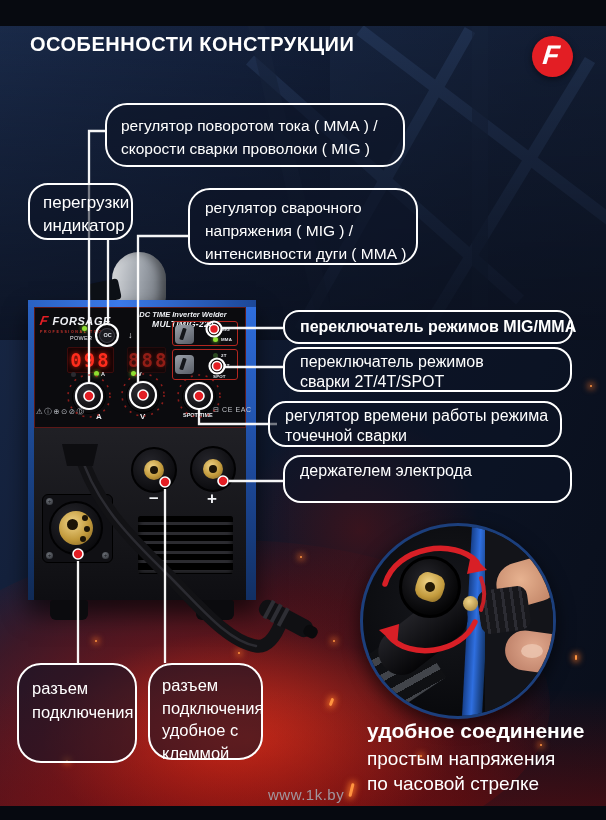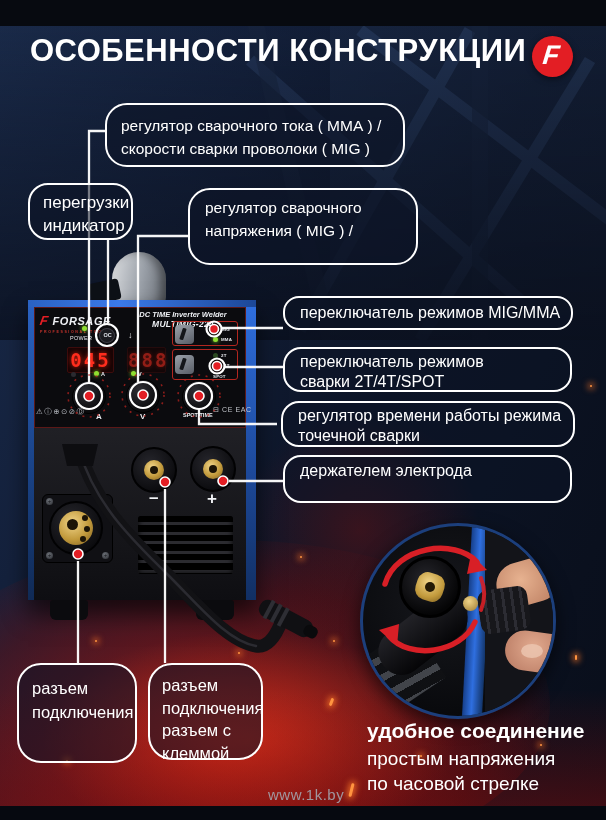--- a/index.html
+++ b/index.html
@@ -11,32 +11,32 @@
   .bg-truss{position:absolute;left:0;top:0;width:606px;height:340px;opacity:.8;}
   .band-top{position:absolute;left:0;top:0;width:606px;height:26px;background:#070a10;}
   .band-bottom{position:absolute;left:0;top:806px;width:606px;height:14px;background:#060910;}
   .glow{position:absolute;border-radius:50%;pointer-events:none;}
   .g1{left:-90px;top:540px;width:640px;height:330px;background:radial-gradient(ellipse at 48% 62%,rgba(214,28,18,.72),rgba(130,12,10,.38) 55%,rgba(0,0,0,0) 76%);}
   .g2{left:40px;top:630px;width:420px;height:220px;background:radial-gradient(ellipse,rgba(255,64,30,.5),rgba(0,0,0,0) 70%);}
   .g3{left:240px;top:410px;width:240px;height:240px;background:radial-gradient(ellipse,rgba(150,20,14,.32),rgba(0,0,0,0) 70%);}
   .g4{left:0;top:690px;width:606px;height:130px;border-radius:0;background:linear-gradient(rgba(0,0,0,0),rgba(140,12,10,.45));}
   .spark{position:absolute;background:#ff9440;border-radius:2px;box-shadow:0 0 6px 2px rgba(255,120,40,.8);}
   
-  .title{position:absolute;left:30px;top:33px;width:500px;color:#fff;font-size:31px;font-weight:bold;letter-spacing:.5px;white-space:nowrap;}
+  .title{position:absolute;left:30px;top:33px;width:500px;color:#fff;font-size:20px;font-weight:bold;letter-spacing:.5px;white-space:nowrap;}
   .logo{position:absolute;left:532px;top:36px;width:41px;height:41px;border-radius:50%;background:#e31e24;box-shadow:0 2px 6px rgba(0,0,0,.5);}
   .logo span{position:absolute;left:11px;top:4px;color:#fff;font-size:27px;font-weight:bold;font-style:italic;transform:skewX(-6deg);}
   
   .co{position:absolute;box-sizing:border-box;border:2px solid #fff;background:rgba(13,20,38,.55);color:#fff;}
   .co div{white-space:nowrap;}
   .b1{left:105px;top:103px;width:300px;height:64px;border-radius:22px;padding:9px 0 0 14px;font-size:15.5px;line-height:23px;}
   .b2{left:28px;top:183px;width:105px;height:57px;border-radius:20px;padding:6px 0 0 13px;font-size:17px;line-height:23px;}
   .b3{left:188px;top:188px;width:230px;height:77px;border-radius:22px;padding:6px 0 0 15px;font-size:15.5px;line-height:23px;}
-  .r1{left:283px;top:296px;width:290px;height:34px;border-radius:16px;padding:4px 0 0 15px;font-size:16px;line-height:22px;}
+  .r1{left:283px;top:310px;width:290px;height:34px;border-radius:16px;padding:4px 0 0 15px;font-size:16px;line-height:22px;font-weight:bold;}
   .r2{left:283px;top:347px;width:289px;height:45px;border-radius:18px;padding:3px 0 0 15px;font-size:16px;line-height:20px;}
-  .r3{left:281px;top:401px;width:294px;height:46px;border-radius:18px;padding:3px 0 0 15px;font-size:16px;line-height:20px;}
+  .r3{left:268px;top:401px;width:294px;height:46px;border-radius:18px;padding:3px 0 0 15px;font-size:16px;line-height:20px;}
   .r4{left:283px;top:455px;width:289px;height:48px;border-radius:18px;padding:4px 0 0 15px;font-size:16px;line-height:20px;}
   .bl1{left:17px;top:663px;width:120px;height:100px;border-radius:24px;padding:11px 0 0 13px;font-size:16.5px;line-height:24px;}
   .bl2{left:148px;top:663px;width:115px;height:97px;border-radius:24px;padding:9px 0 0 12px;font-size:16.5px;line-height:22.5px;}
   
   .case{position:absolute;left:28px;top:300px;width:228px;height:300px;background:#121217;box-shadow:0 14px 22px rgba(0,0,0,.6);}
   .edge-l{position:absolute;left:28px;top:300px;width:6px;height:300px;background:linear-gradient(#2a62c2,#163b78 70%,#102a55);}
   .edge-r{position:absolute;left:246px;top:300px;width:10px;height:300px;background:linear-gradient(180deg,#2f6fe0,#1c4globals796 60%,#143univ univ);background:linear-gradient(#2f6fe0,#1c4796 60%,#112f63);}
   .edge-t{position:absolute;left:28px;top:300px;width:228px;height:7px;background:linear-gradient(90deg,#2a62c2,#3b79e8 40%,#1c4796);}
   .panel{position:absolute;left:34px;top:307px;width:212px;height:121px;background:#0b0b0e;border:1px solid rgba(190,40,35,.45);box-sizing:border-box;}
   .lower{position:absolute;left:34px;top:428px;width:212px;height:172px;background:linear-gradient(#202025,#141418 70%,#0e0e12);}
@@ -156,21 +156,21 @@
     <span class="m1">DC TIME Inverter Welder</span>
     <span class="m2">MULTIMIG-224</span>
   </div>
 
   <div class="led" style="left:82px;top:326px;width:5px;height:5px;background:#8fe030;box-shadow:0 0 4px #8fe030;"></div>
   <div class="tinylabel" style="left:70px;top:335px;">POWER</div>
   <div class="oc-dot"></div>
   <div class="oc-txt">OC</div>
   <div class="tinylabel" style="left:128px;top:330px;font-size:9px;">↓</div>
 
-  <div class="display dl">045</div>
+  <div class="display dl">098</div>
   <div class="display dr">888</div>
 
   <div class="led" style="left:71px;top:372px;width:5px;height:5px;background:#2a2a30;"></div>
   <div class="led" style="left:94px;top:371px;width:5px;height:5px;background:#8fe030;box-shadow:0 0 4px #8fe030;"></div>
   <div class="tinylabel" style="left:101px;top:371px;font-weight:bold;">A</div>
   <div class="led" style="left:131px;top:371px;width:5px;height:5px;background:#8fe030;box-shadow:0 0 4px #8fe030;"></div>
   <div class="tinylabel" style="left:138px;top:371px;font-weight:bold;">V</div>
 
   <div class="knob" style="left:72px;top:380px;"></div>
   <div class="knob" style="left:126px;top:379px;"></div>
@@ -271,30 +271,31 @@
       <circle cx="199" cy="396" r="5"></circle>
       <circle cx="214" cy="329" r="4.5"></circle>
       <circle cx="217" cy="366" r="4.5"></circle>
       <circle cx="165" cy="482" r="5"></circle>
       <circle cx="223" cy="481" r="5"></circle>
       <circle cx="78" cy="554" r="5"></circle>
     </g>
   </svg>
 
   <div class="co b1">
-    <div>регулятор сварочного тока  ( ММА ) /</div>
+    <div>регулятор поворотом тока  ( ММА ) /</div>
     <div>скорости сварки проволоки ( MIG )</div>
   </div>
   <div class="co b2">
     <div>перегрузки</div>
     <div>индикатор</div>
   </div>
   <div class="co b3">
     <div>регулятор сварочного</div>
     <div>напряжения  ( MIG ) /</div>
+    <div>интенсивности дуги ( ММА )</div>
   </div>
   <div class="co r1">
     <div>переключатель режимов MIG/MMA</div>
   </div>
   <div class="co r2">
     <div>переключатель режимов</div>
     <div>сварки 2Т/4Т/SPOT</div>
   </div>
   <div class="co r3">
     <div>регулятор времени работы режима</div>
@@ -303,21 +304,21 @@
   <div class="co r4">
     <div>держателем электрода</div>
   </div>
   <div class="co bl1">
     <div>разъем</div>
     <div>подключения</div>
   </div>
   <div class="co bl2">
     <div>разъем</div>
     <div>подключения</div>
-    <div>разъем с</div>
+    <div>удобное с</div>
     <div>клеммой</div>
   </div>
 
   <div class="inset">
     <div class="abs" style="left:104px;top:-5px;width:20px;height:200px;background:linear-gradient(90deg,#16node3f8a,#2f6fe0 45%,#123468);background:linear-gradient(90deg,#163f8a,#2f6fe0 45%,#123468);transform:rotate(3deg);"></div>
     <div class="abs" style="left:122px;top:0;width:70px;height:190px;background:#131419;"></div>
 
     <div class="abs" style="left:-12px;top:118px;width:85px;height:62px;background:repeating-linear-gradient(5deg,#4b4e54 0 7px,#101114 7px 17px);transform:rotate(-34deg);opacity:.85;"></div>
 
     <div class="abs" style="left:10px;top:86px;width:100px;height:46px;border-radius:22px;background:linear-gradient(#222227,#050507);transform:rotate(-38deg);"></div>

